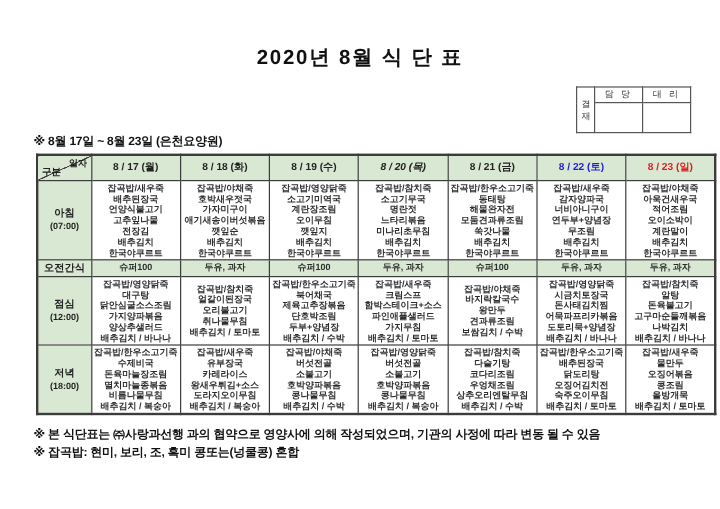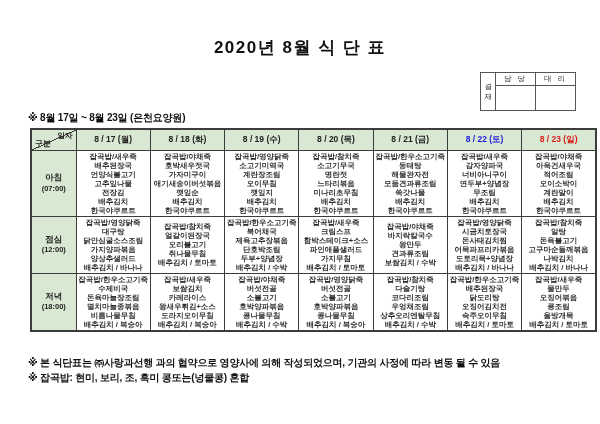--- a/index.html
+++ b/index.html
@@ -102,21 +102,21 @@
   </colgroup>
   <thead>
     <tr id="header-row">
       <th class="corner-cell">
         <span class="corner-top">일자</span>
         <span class="corner-bottom">구분</span>
       </th>
     <th class="date-th green" style="color: rgb(34, 34, 34);">8 / 17 (월)</th>
         <th class="date-th green" style="color: rgb(34, 34, 34);">8 / 18 (화)</th>
         <th class="date-th green" style="color: rgb(34, 34, 34);">8 / 19 (수)</th>
-        <th class="date-th green" style="color: rgb(34, 34, 34);">8 / 20 (목)</th>
+        <th class="date-th green" style="color: rgb(34, 34, 34); font-style: italic;">8 / 20 (목)</th>
         <th class="date-th green" style="color: rgb(34, 34, 34);">8 / 21 (금)</th>
         <th class="date-th green" style="color: rgb(28, 28, 220);">8 / 22 (토)</th>
         <th class="date-th green" style="color: rgb(220, 28, 28);">8 / 23 (일)</th>
       </tr>
   </thead>
   <tbody id="table-body">
       <tr class="breakfast">
         <td class="row-label green">
           <div>아침</div>
           <div class="time">(07:00)</div>
@@ -178,20 +178,32 @@
         <td class="menu-cell">
           <div>잡곡밥/야채죽</div>
           <div>아욱건새우국</div>
           <div>적어조림</div>
           <div>오이소박이</div>
           <div>계란말이</div>
           <div>배추김치</div>
           <div>한국야쿠르트</div>
         </td>
       </tr>
+      <tr class="am-snack">
+        <td class="row-label green">
+          <div>오전간식</div>
+        </td>
+        <td class="snack-cell green">슈퍼100</td>
+        <td class="snack-cell green">두유, 과자</td>
+        <td class="snack-cell green">슈퍼100</td>
+        <td class="snack-cell green">두유, 과자</td>
+        <td class="snack-cell green">슈퍼100</td>
+        <td class="snack-cell green">두유, 과자</td>
+        <td class="snack-cell green">두유, 과자</td>
+      </tr>
       <tr class="lunch">
         <td class="row-label green">
           <div>점심</div>
           <div class="time">(12:00)</div>
         </td>
         <td class="menu-cell">
           <div>잡곡밥/영양닭죽</div>
           <div>대구탕</div>
           <div>닭안심굴소스조림</div>
           <div>가지양파볶음</div>
@@ -253,21 +265,21 @@
         <td class="menu-cell">
           <div>잡곡밥/한우소고기죽</div>
           <div>수제비국</div>
           <div>돈육마늘장조림</div>
           <div>멸치마늘종볶음</div>
           <div>비름나물무침</div>
           <div>배추김치 / 복숭아</div>
         </td>
         <td class="menu-cell">
           <div>잡곡밥/새우죽</div>
-          <div>보쌈김치</div>
+          <div>유부장국</div>
           <div>카레라이스</div>
           <div>왕새우튀김+소스</div>
           <div>도라지오이무침</div>
           <div>배추김치 / 복숭아</div>
         </td>
         <td class="menu-cell">
           <div>잡곡밥/야채죽</div>
           <div>버섯전골</div>
           <div>소불고기</div>
           <div>호박양파볶음</div>

